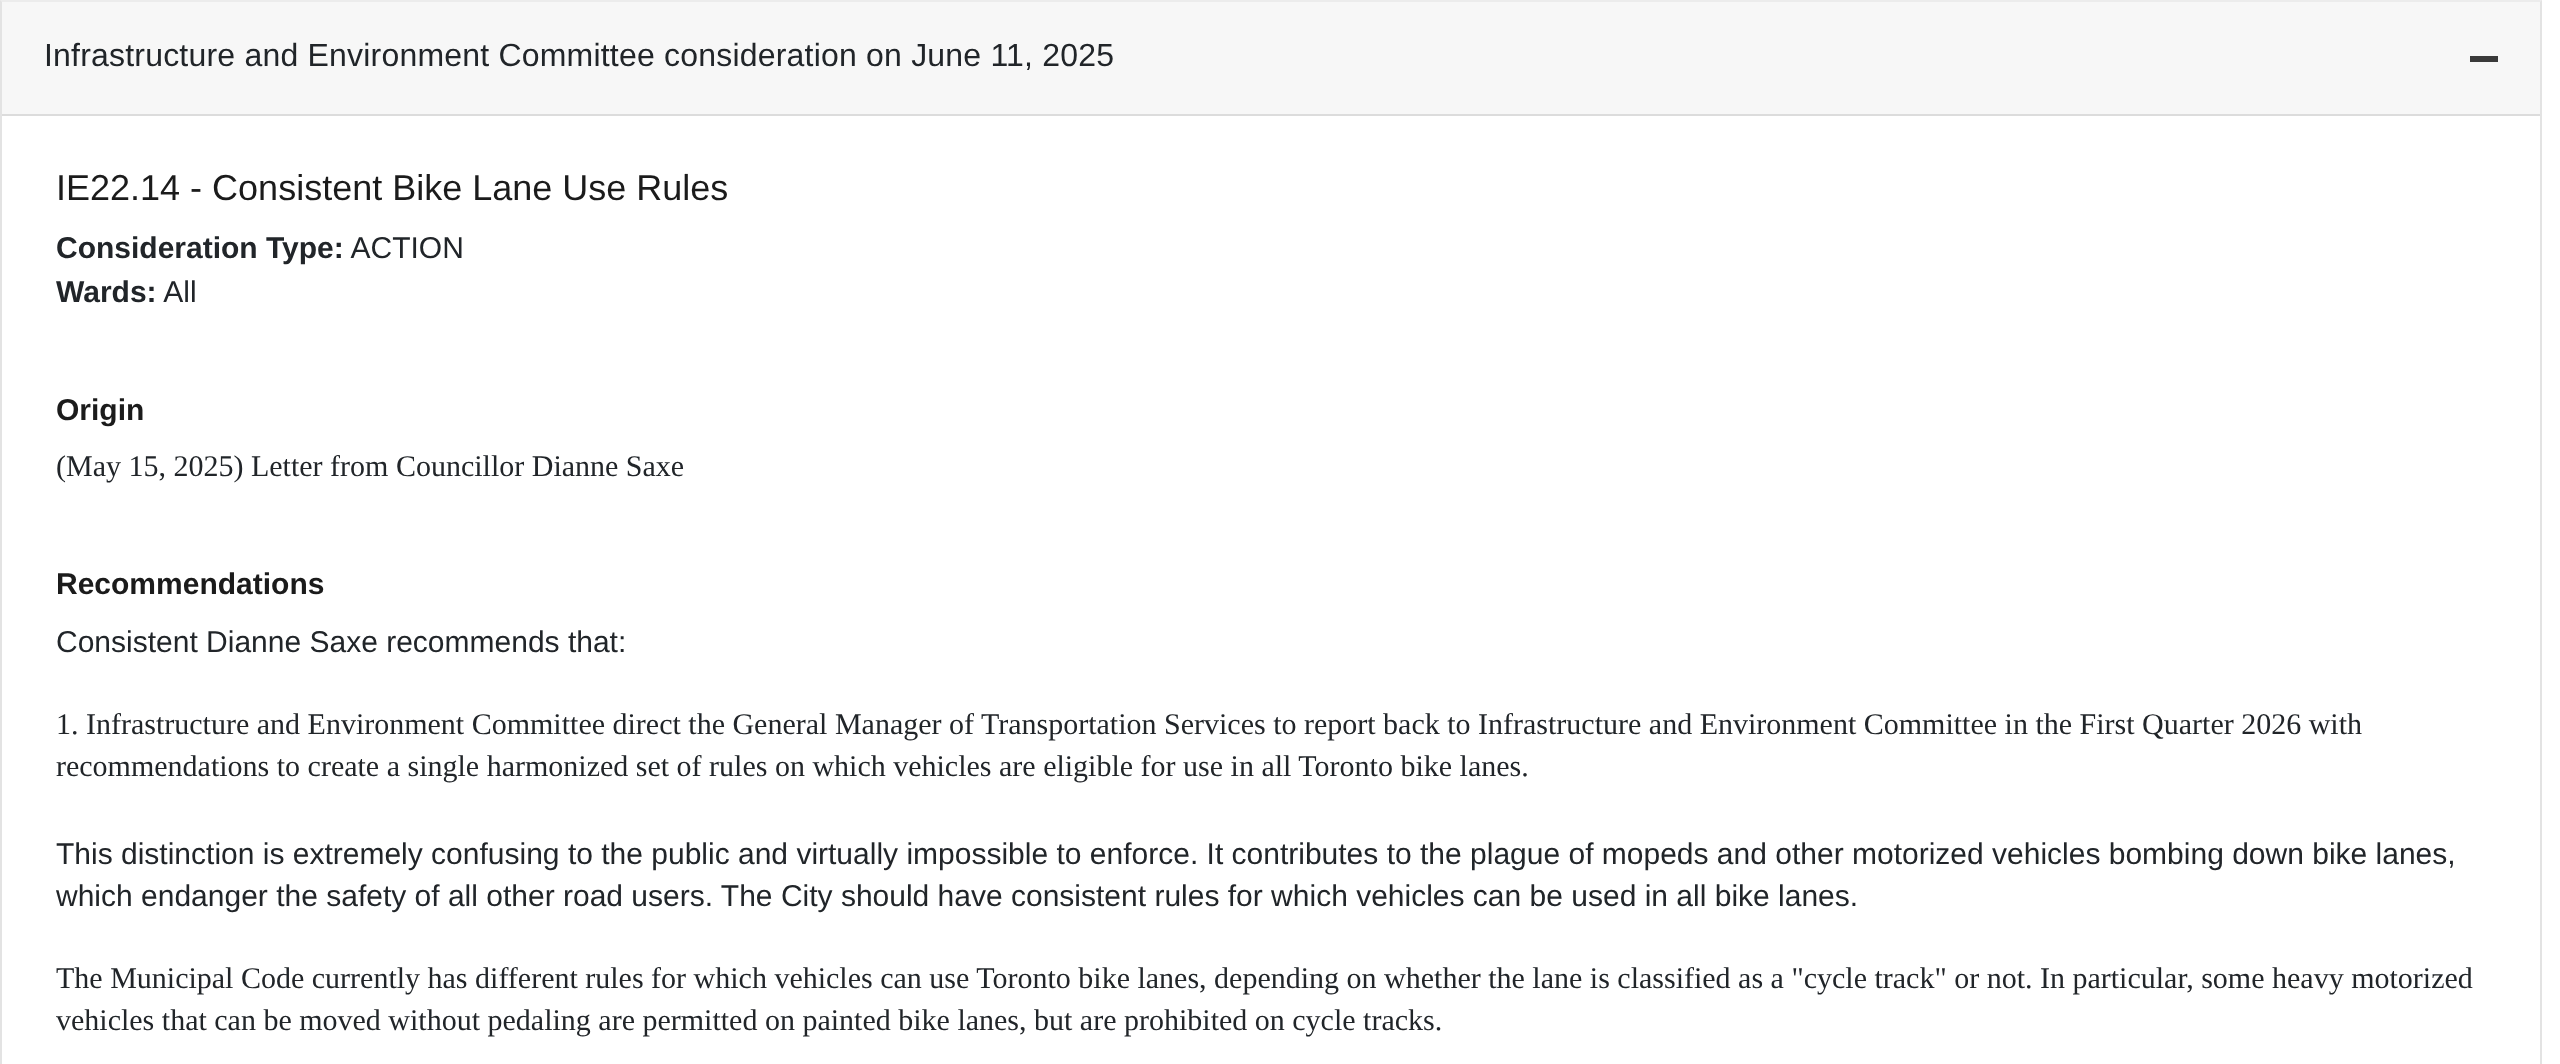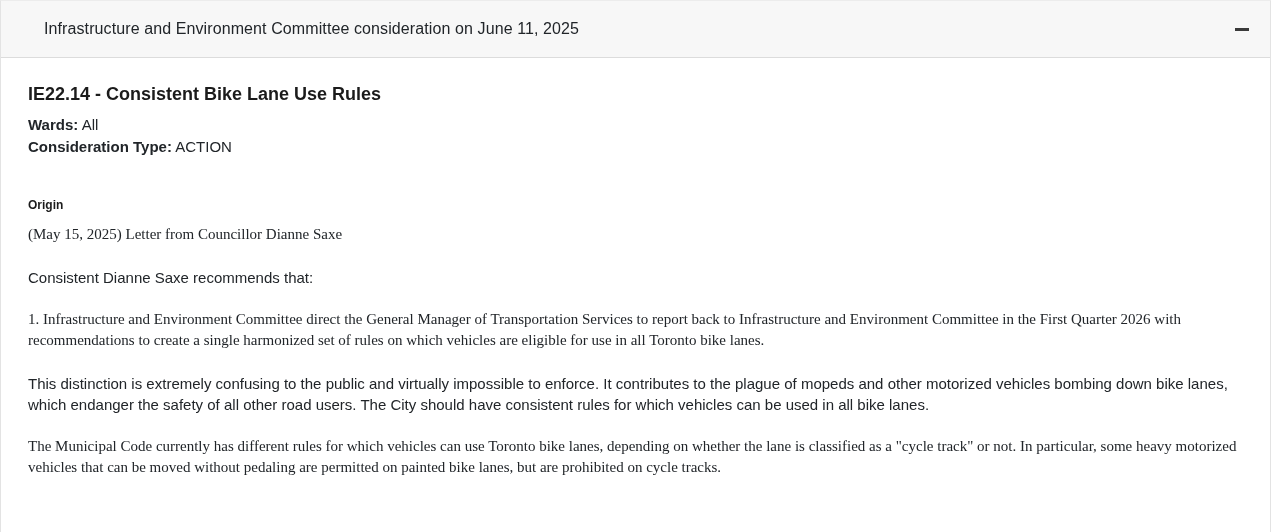--- a/index.html
+++ b/index.html
@@ -22,21 +22,21 @@
     border-top: 1px solid #ececec;
     background: #ffffff;
   }
   .panel-header {
     background: #f7f7f7;
     border-bottom: 1px solid #dcdcdc;
     height: 57px;
     display: flex;
     align-items: center;
     justify-content: space-between;
-    padding: 0 18px 0 43px;
+    padding: 0 18px 0 21px;
     cursor: pointer;
   }
   .panel-title {
     font-size: 16px;
     color: #212529;
     letter-spacing: 0.1px;
   }
   .collapse-btn {
     width: 20px;
     height: 20px;
@@ -53,32 +53,32 @@
     background: #3a3a3a;
   }
   .panel-body {
     padding: 26px 27px 18px 27px;
     color: #212529;
     font-size: 15px;
     line-height: 21px;
   }
   .item-heading {
     font-size: 18px;
-    font-weight: bold;
+    font-weight: normal;
     line-height: 20px;
     margin-bottom: 10px;
     color: #1b1b1b;
   }
   .meta-line {
     line-height: 22px;
   }
   .meta-label { font-weight: bold; }
   .section { margin-top: 22px; }
   .section-heading {
-    font-size: 12px;
+    font-size: 15px;
     font-weight: bold;
     margin-bottom: 8px;
     color: #1b1b1b;
     margin-top: 37px;
   }
   .section p { margin: 0 0 21px 0; }
   .section p:last-child { margin-bottom: 0; font-family: Liberation Serif, serif; }
 </style>
 </head>
 <body>
@@ -91,35 +91,36 @@
       <span class="collapse-btn">
         <span class="minus-glyph"></span>
       </span>
     </header>
 
     <div class="panel-body">
 
       <div class="item-heading">IE22.14 - Consistent Bike Lane Use Rules</div>
 
       <div class="meta-line">
-        <span class="meta-label">Wards:</span>
-        <span>All</span>
+        <span class="meta-label">Consideration Type:</span>
+        <span>ACTION</span>
       </div>
 
       <div class="meta-line">
-        <span class="meta-label">Consideration Type:</span>
-        <span>ACTION</span>
+        <span class="meta-label">Wards:</span>
+        <span>All</span>
       </div>
 
       <div class="section">
         <div class="section-heading">Origin</div>
         <p>(May 15, 2025) Letter from Councillor Dianne Saxe</p>
       </div>
 
       <div class="section">
+        <div class="section-heading">Recommendations</div>
         <p>Consistent Dianne Saxe recommends that:</p>
         <p>1. Infrastructure and Environment Committee direct the General Manager of Transportation Services to report back to Infrastructure and Environment Committee in the First Quarter 2026 with recommendations to create a single harmonized set of rules on which vehicles are eligible for use in all Toronto bike lanes.</p>
       </div>
 
       <div class="section">
         <p>This distinction is extremely confusing to the public and virtually impossible to enforce. It contributes to the plague of mopeds and other motorized vehicles bombing down bike lanes, which endanger the safety of all other road users. The City should have consistent rules for which vehicles can be used in all bike lanes.</p>
         <p>The Municipal Code currently has different rules for which vehicles can use Toronto bike lanes, depending on whether the lane is classified as a "cycle track" or not. In particular, some heavy motorized vehicles that can be moved without pedaling are permitted on painted bike lanes, but are prohibited on cycle tracks.</p>
       </div>
 
     </div>

